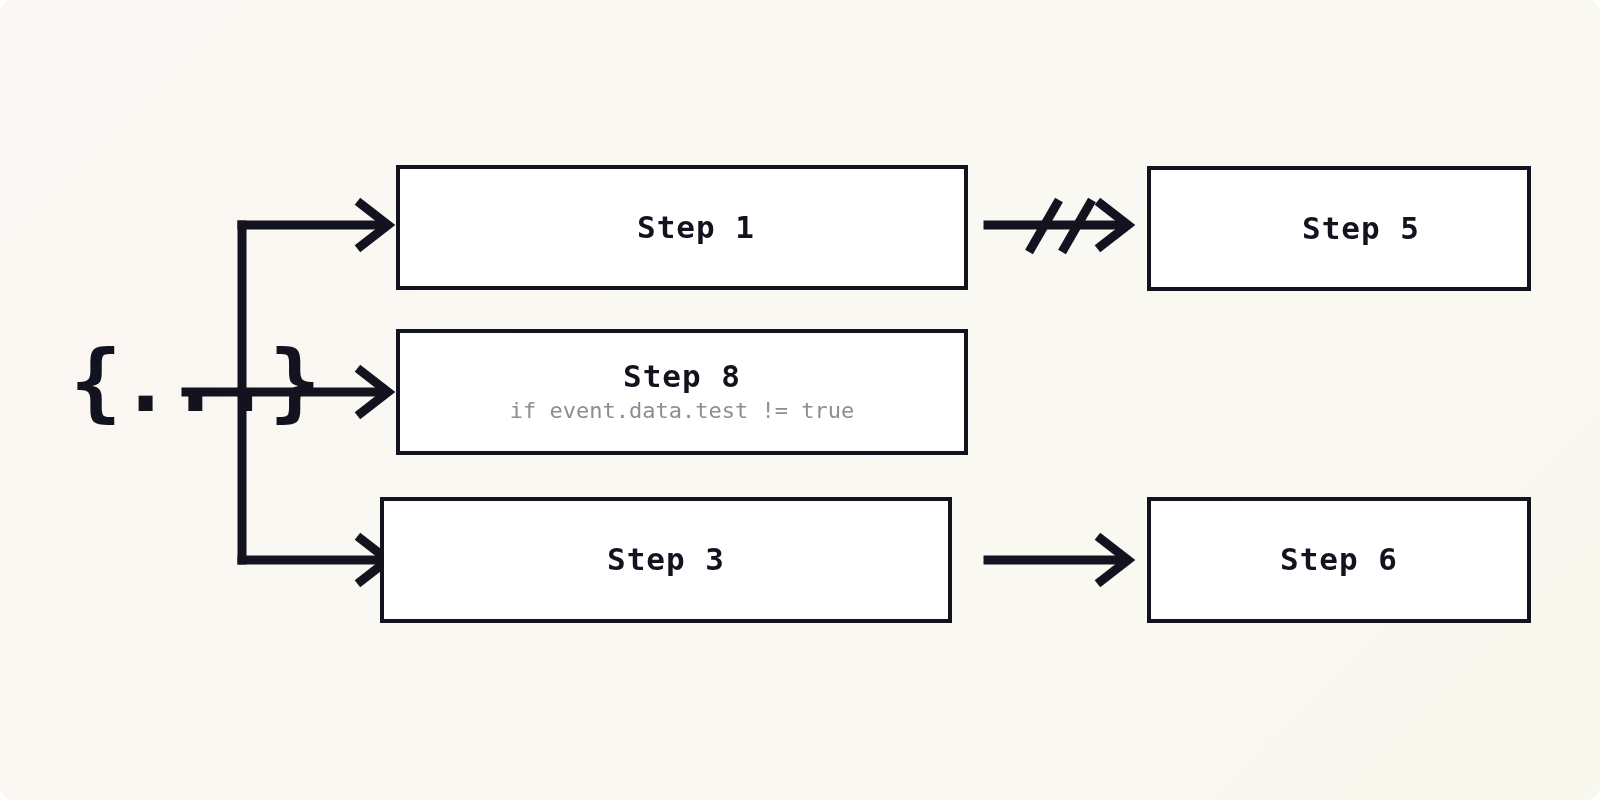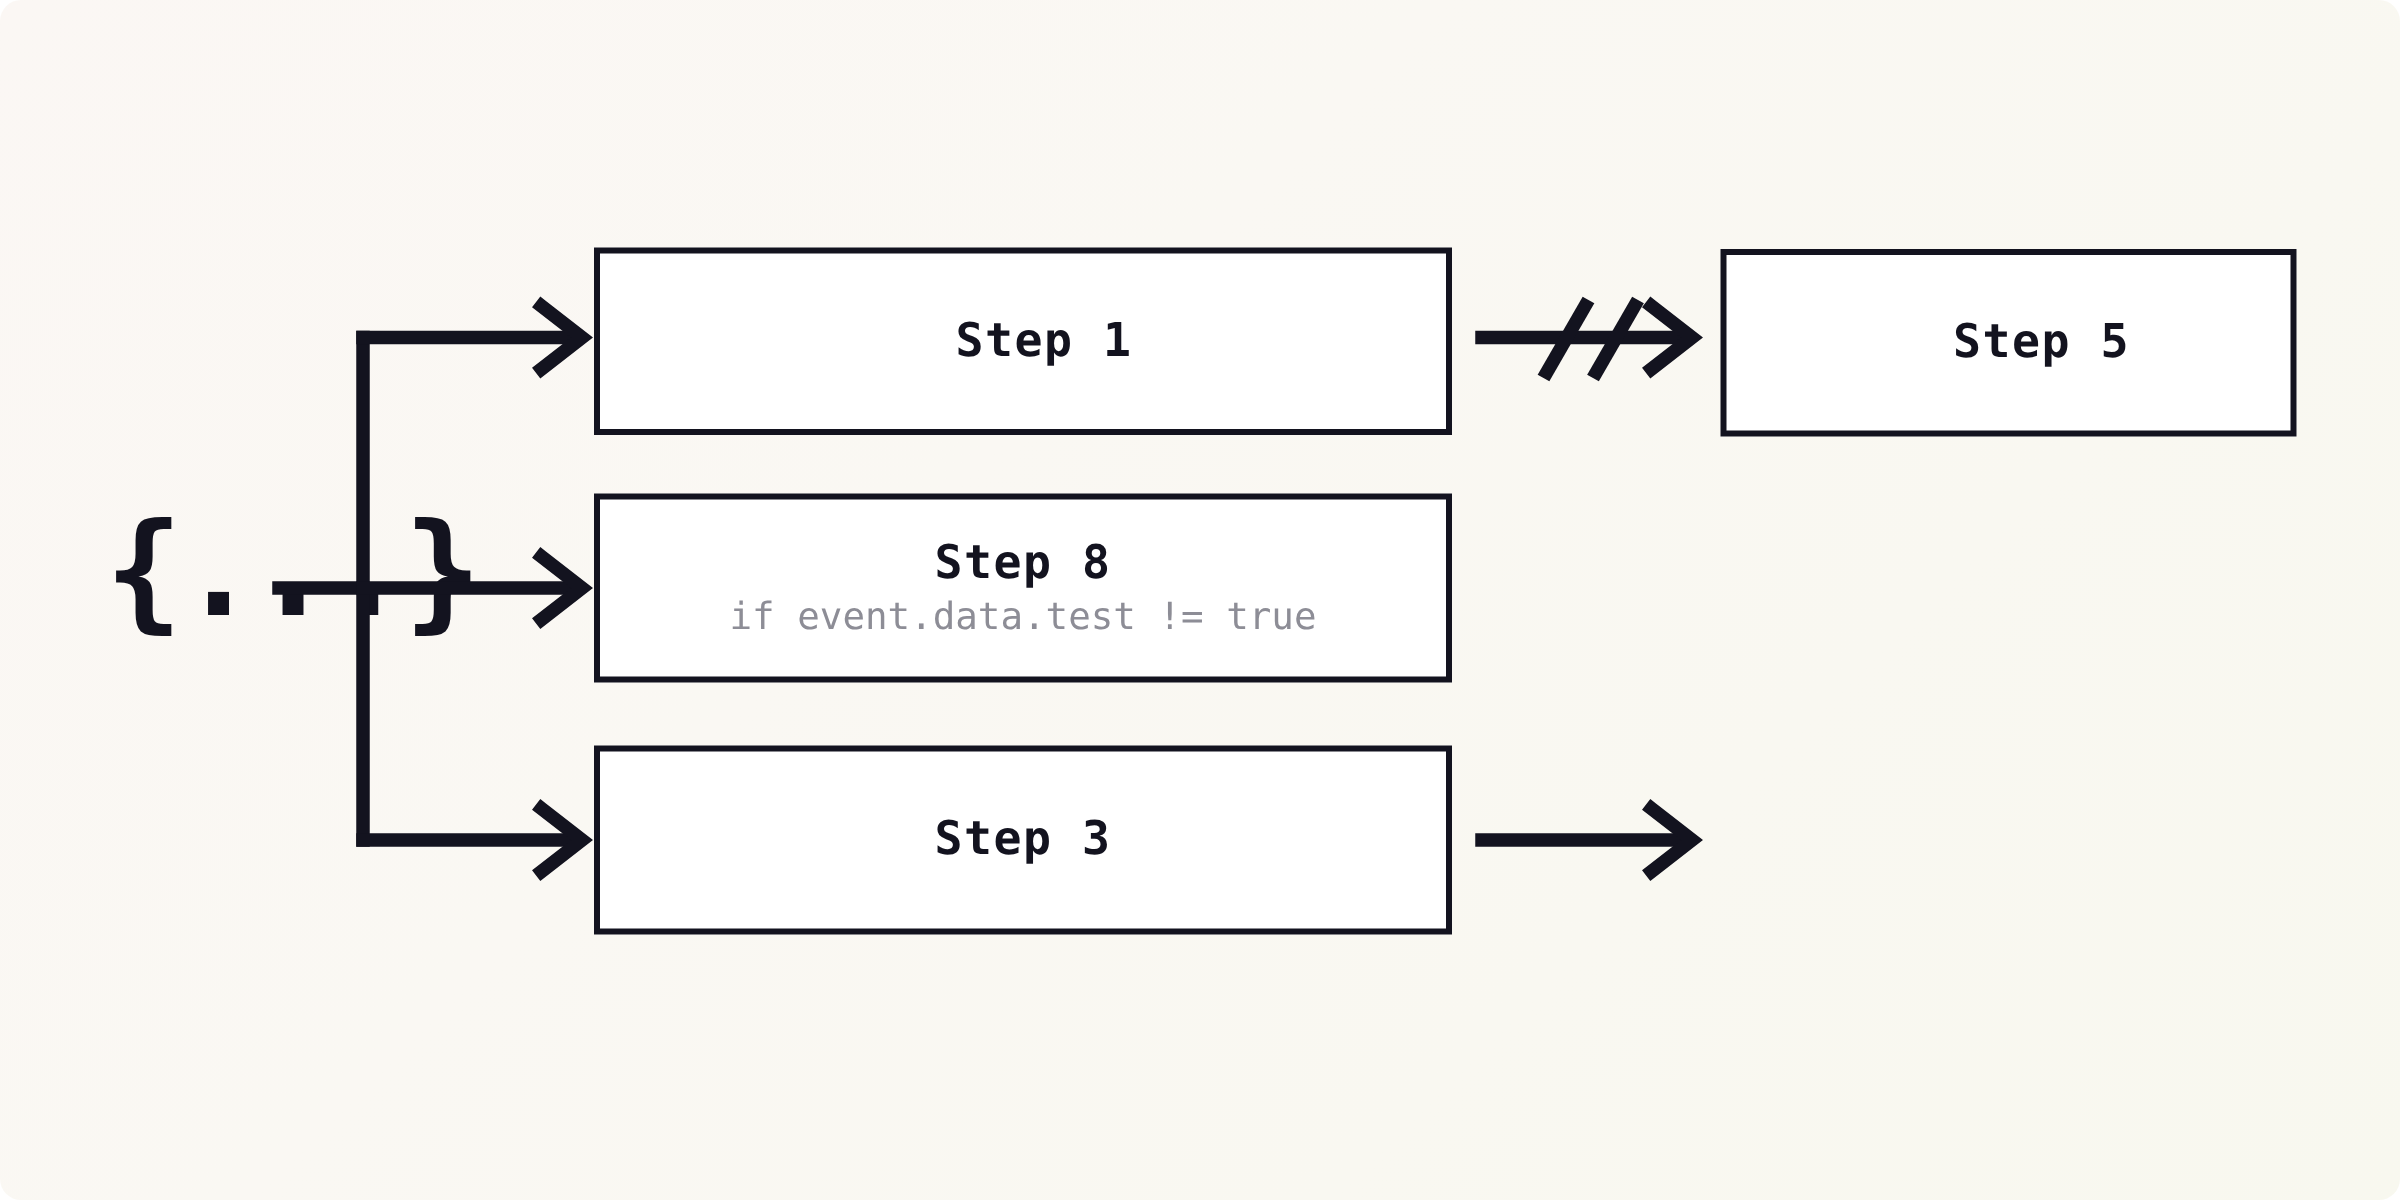--- a/index.html
+++ b/index.html
@@ -39,41 +39,41 @@
     font-weight: bold;
     font-size: 31px;
     letter-spacing: 1px;
     color: #13131f;
     line-height: 1.15;
     white-space: pre;
   }
   .node-sub {
     font-family: "DejaVu Sans Mono", "Liberation Mono", monospace;
     font-weight: normal;
-    font-size: 25px;
+    font-size: 22px;
     color: #8d8d96;
     line-height: 1.2;
     margin-top: 3px;
     white-space: pre;
   }
   #trigger {
     position: absolute;
     font-family: "DejaVu Sans Mono", "Liberation Mono", monospace;
     font-weight: bold;
     font-size: 86px;
     color: #13131f;
     line-height: 1;
     letter-spacing: -2px;
     white-space: pre;
     user-select: none;
   }
   
   #node-step1 { left: 396px;  top: 165px; width: 572px; height: 125px; padding-left: 28px; }
   #node-step2 { left: 396px;  top: 329px; width: 572px; height: 126px; }
-  #node-step3 { left: 396px;  top: 497px; width: 572px; height: 126px; }
+  #node-step3 { left: 380px;  top: 497px; width: 572px; height: 126px; }
   #node-step5 { left: 1147px; top: 166px; width: 384px; height: 125px; padding-left: 44px; }
   #node-step6 { left: 1147px; top: 497px; width: 384px; height: 126px; }
   #trigger { left: 70px; top: 338px; }
 </style>
 </head>
 <body>
 
 <div id="canvas">
 
   <div id="trigger">{...}</div>
@@ -120,14 +120,17 @@
   </div>
 
   <div class="node" id="node-step3">
     <div class="node-title">Step 3</div>
   </div>
 
   <div class="node" id="node-step5">
     <div class="node-title">Step 5</div>
   </div>
 
+  <div class="node" id="node-step6">
+    <div class="node-title">Step 6</div>
+  </div>
 
 </div>
 
 </body></html>

